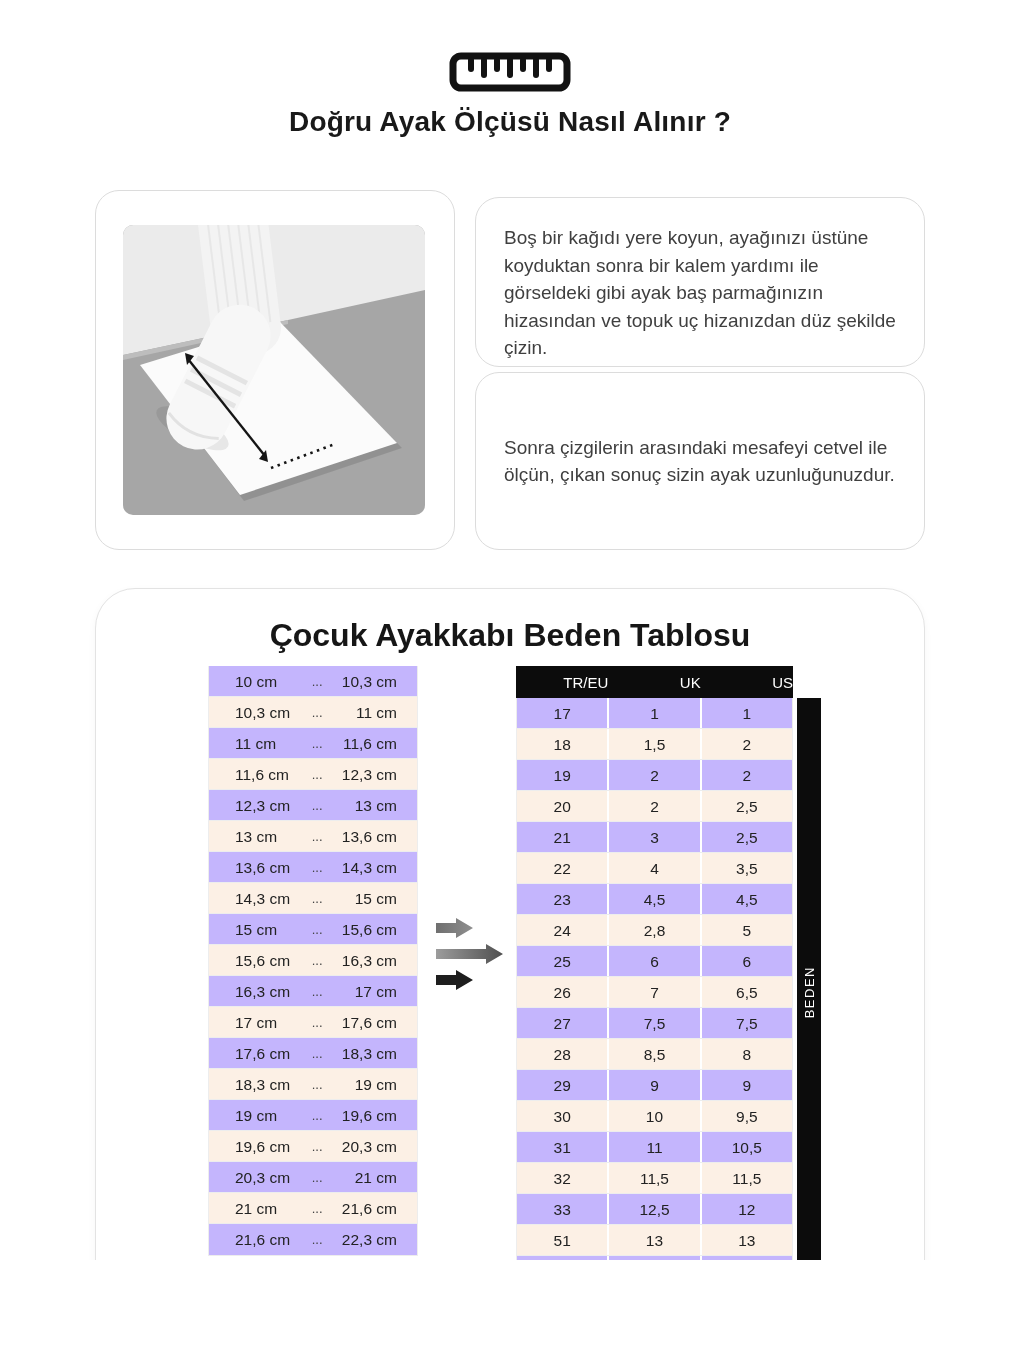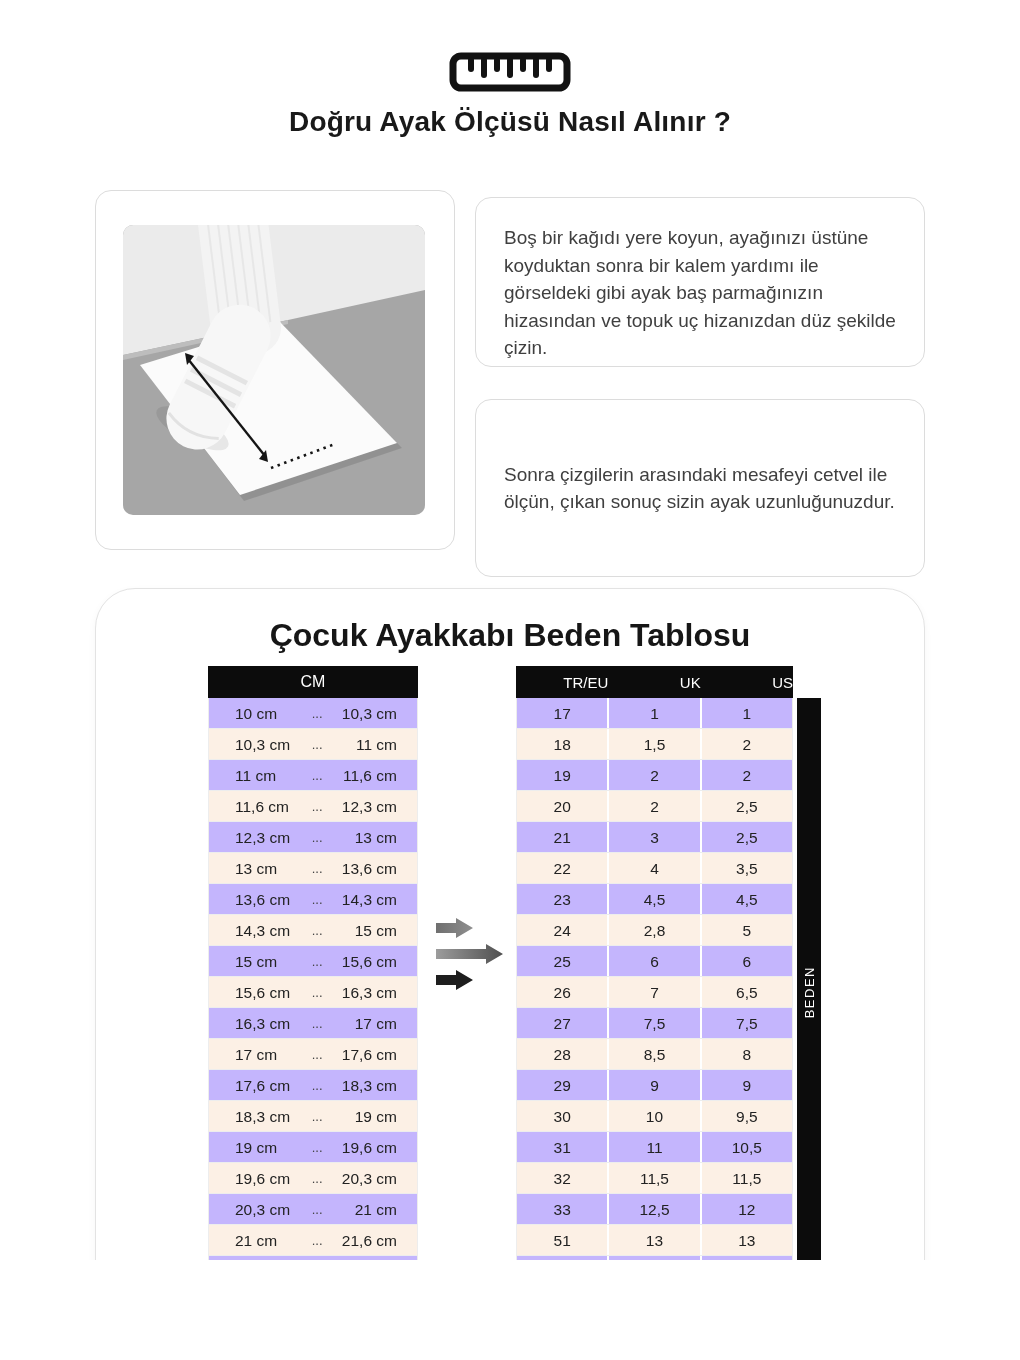--- a/index.html
+++ b/index.html
@@ -7,25 +7,25 @@
         font-family:"Liberation Sans",sans-serif;color:#1c1c1c;overflow:hidden;}
 
   
   .ruler-wrap{position:absolute;left:0;top:50px;width:100%;display:flex;justify-content:center;}
 
   
   .main-title{position:absolute;left:0;top:106px;width:100%;text-align:center;
               font-size:28px;font-weight:700;color:#191919;letter-spacing:.2px;}
 
   
-  .card{position:absolute;background:#fff;border:1px solid #dcdcdc;border-radius:16px;box-sizing:border-box;}
+  .card{position:absolute;background:#fff;border:1px solid #dcdcdc;border-radius:24px;box-sizing:border-box;}
   .photo-card{left:95px;top:190px;width:360px;height:360px;}
   .photo{position:absolute;left:27px;top:34px;width:302px;height:290px;border-radius:10px;overflow:hidden;}
   .text-card-1{left:475px;top:197px;width:450px;height:170px;}
-  .text-card-2{left:475px;top:372px;width:450px;height:178px;display:flex;align-items:center;margin-top:27px;}
+  .text-card-2{left:475px;top:372px;width:450px;height:178px;display:flex;align-items:center;}
   .card-text{padding:26px 28px;font-size:19px;line-height:27.5px;color:#3f3f3f;}
   .text-card-2 .card-text{padding:0 28px;}
 
   
   .table-card{left:95px;top:588px;width:830px;height:732px;border:1px solid #e3e3e3;border-radius:40px;
               box-shadow:0 3px 8px rgba(0,0,0,.04);}
   .table-title{padding-top:28px;text-align:center;font-size:32px;font-weight:700;color:#161616;}
   .tables{position:absolute;left:0;top:77px;width:830px;height:621px;}
 
   .thead{background:#0c0c0c;color:#fff;height:32px;display:flex;align-items:center;font-size:16px;}
@@ -129,23 +129,20 @@
   <div class="card text-card-2">
     <div class="card-text">Sonra çizgilerin arasındaki mesafeyi cetvel ile ölçün, çıkan sonuç sizin ayak uzunluğunuzdur.</div>
   </div>
 
   <div class="card table-card">
     <div class="table-title">Çocuk Ayakkabı Beden Tablosu</div>
 
     <div class="tables">
 
       <div class="tbl tbl-cm">
-        <div class="thead single">
-          <span>CM</span>
-        </div>
         <div class="tbody">
             <div class="trow">
               <span class="cell l">10 cm</span>
               <span class="cell dots">...</span>
               <span class="cell r">10,3 cm</span>
             </div>
             <div class="trow alt">
               <span class="cell l">10,3 cm</span>
               <span class="cell dots">...</span>
               <span class="cell r">11 cm</span>

